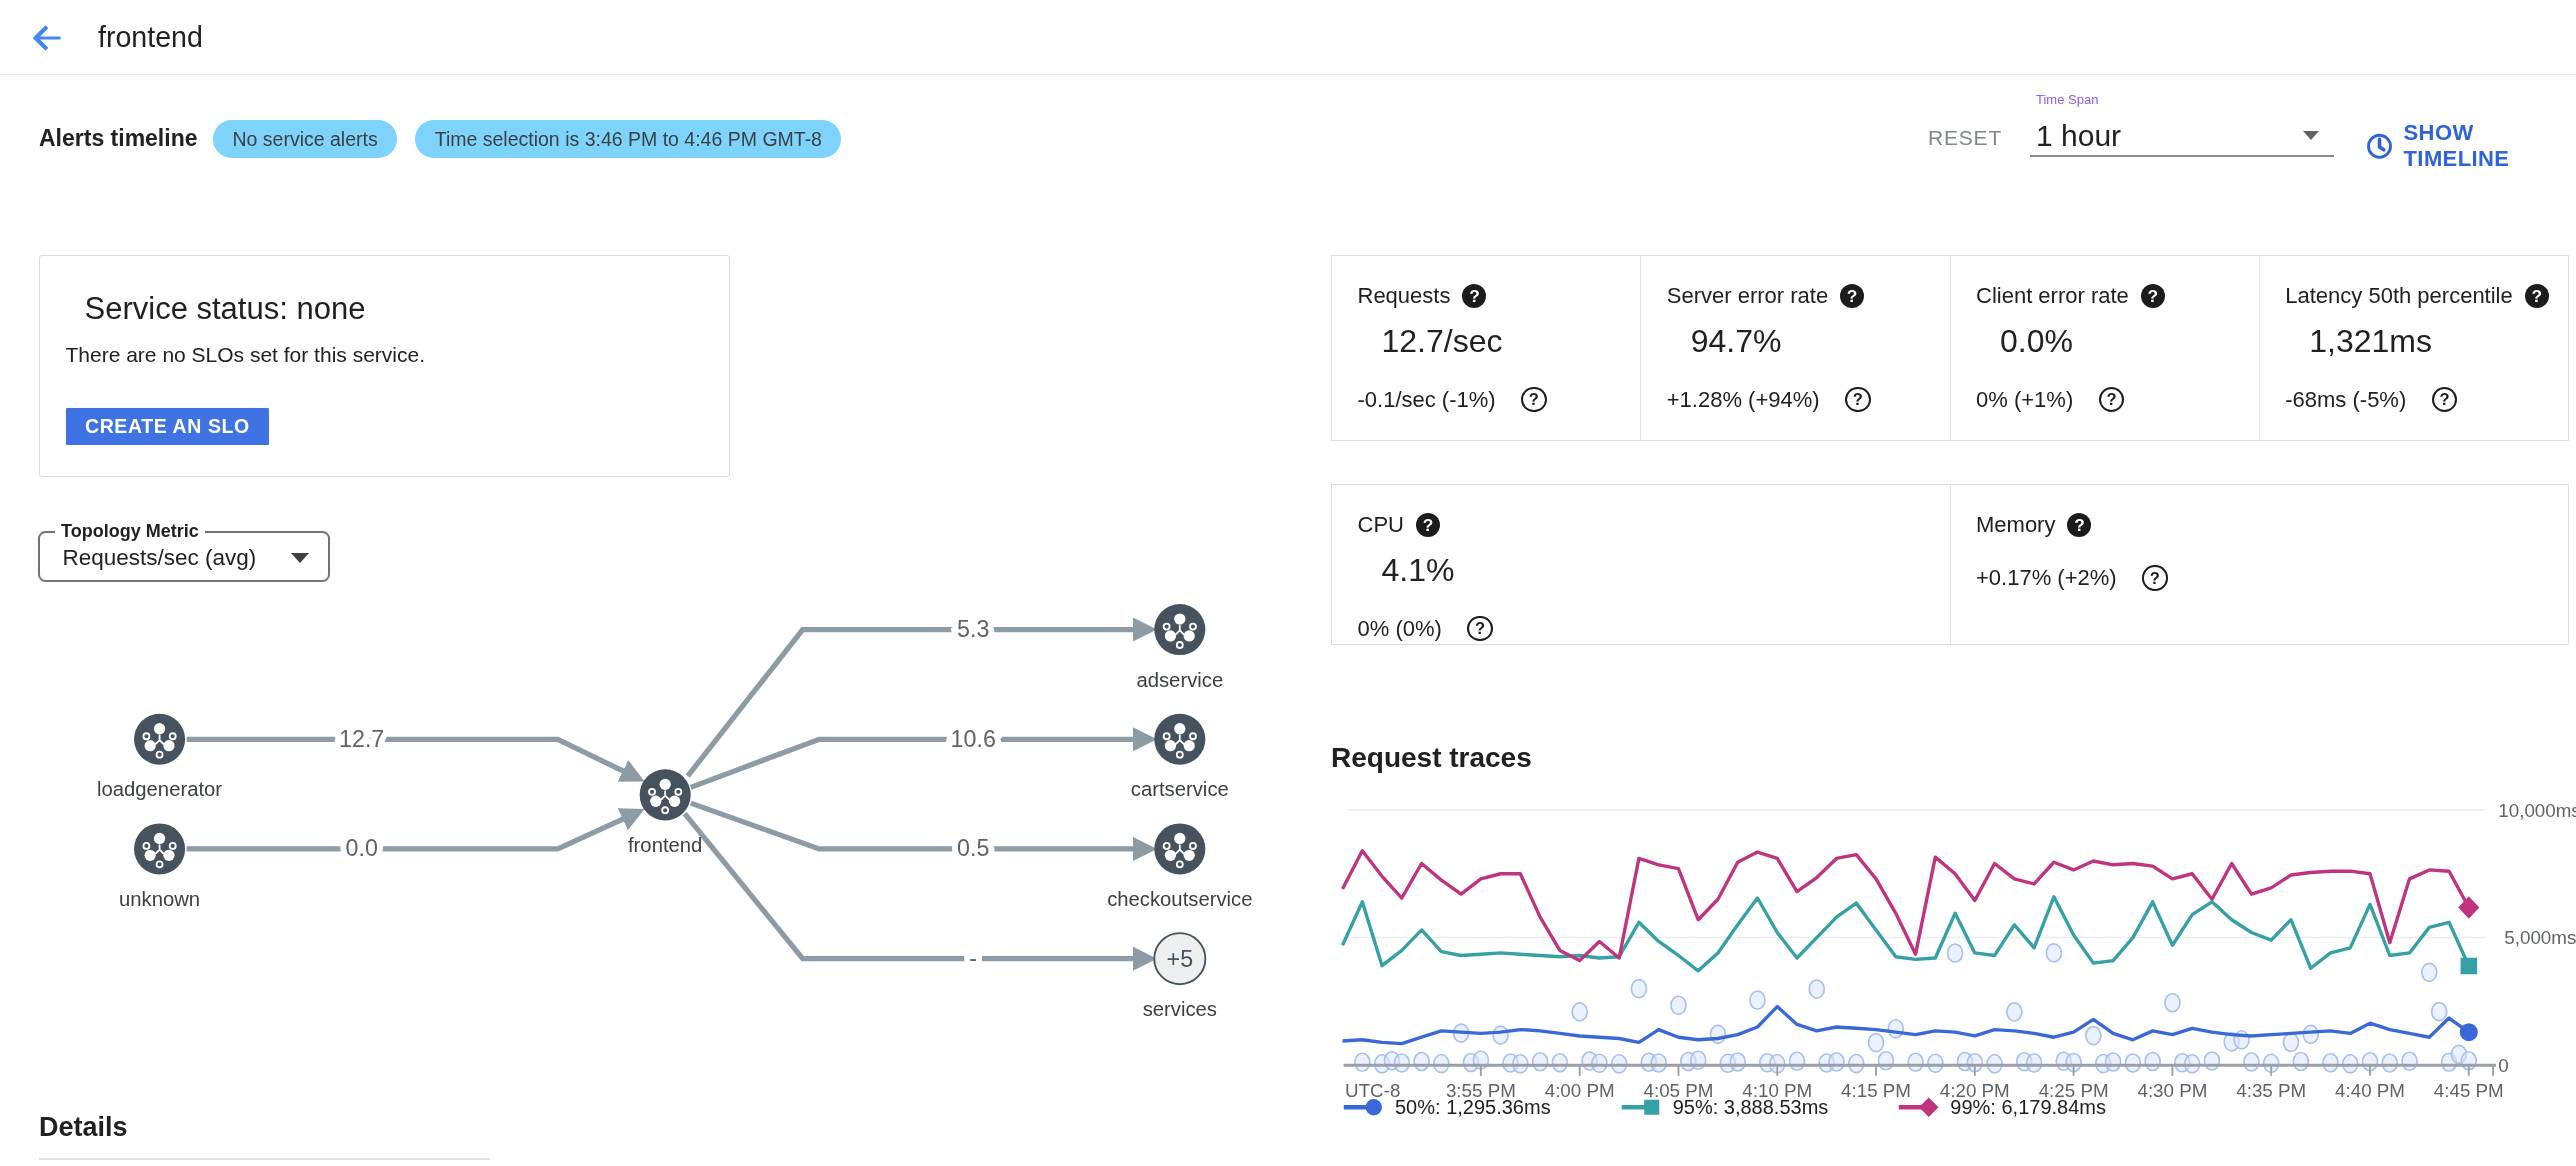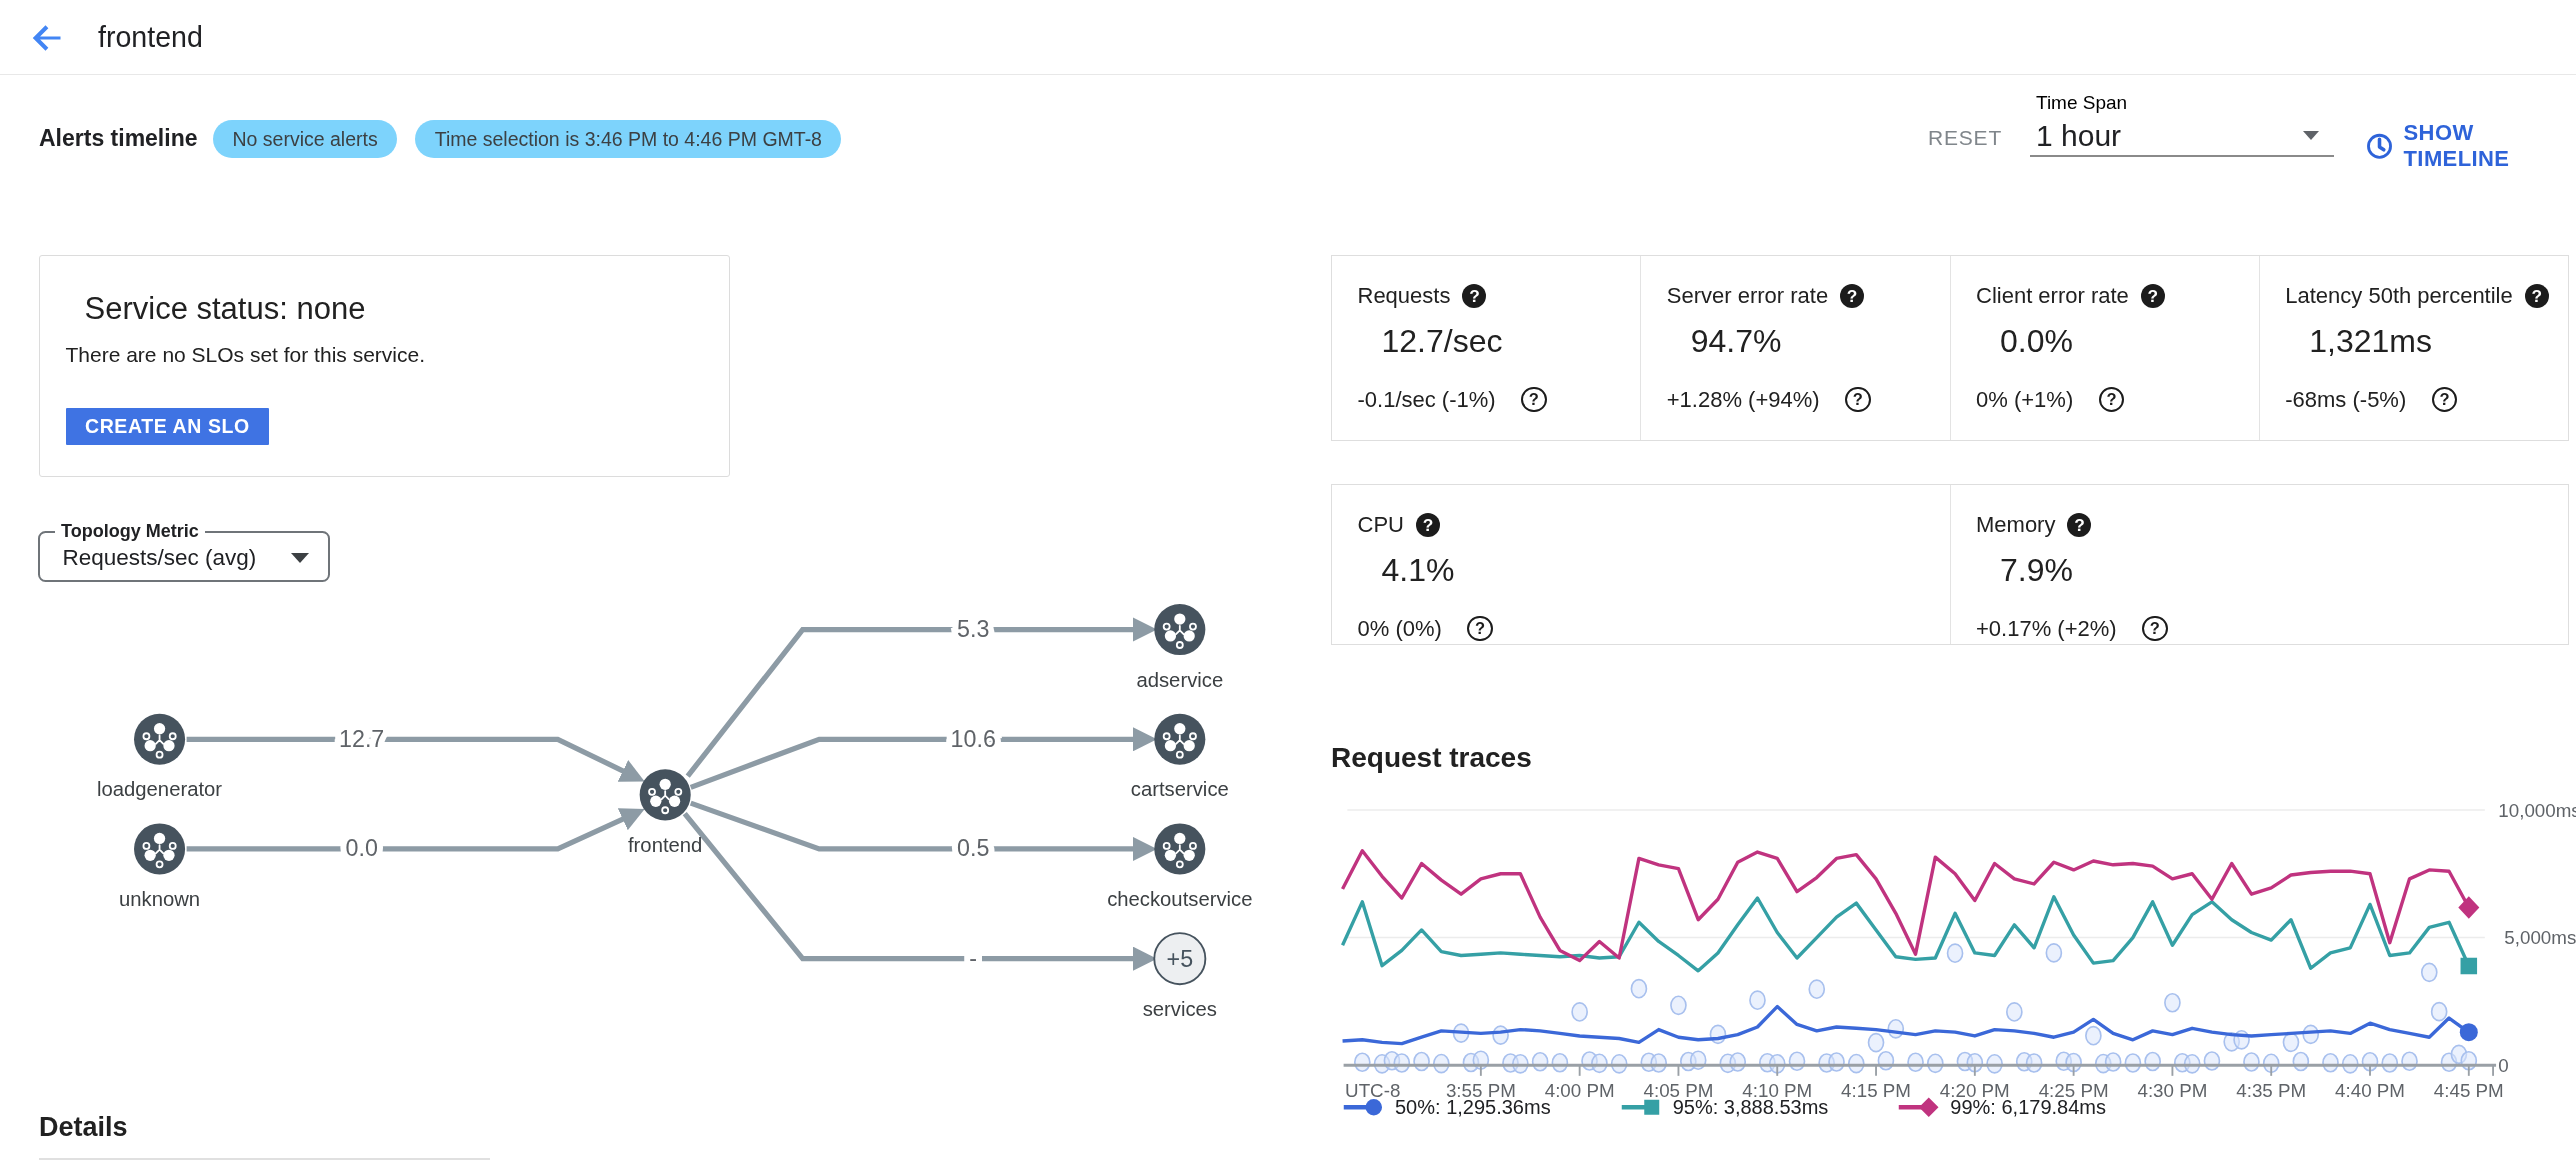--- a/index.html
+++ b/index.html
@@ -11,21 +11,21 @@
   .header { position:absolute; left:0; top:0; width:2576px; height:75px; border-bottom:1.5px solid #e8e8e8; background:#fff; }
   .back-btn { position:absolute; left:28.6px; top:19.5px; width:36px; height:36px; cursor:pointer; }
   .page-title { position:absolute; left:98px; top:21px; font-size:28.6px; color:#202124; }
 
   
   .alerts-label { position:absolute; left:39px; top:125px; font-size:23px; font-weight:bold; color:#202124; }
   .chips { position:absolute; left:213px; top:120px; display:flex; gap:18px; }
   .chip { background:#7dd3fc; color:#3c4043; border-radius:21px; font-size:19.5px; padding:7.5px 19.5px; white-space:nowrap; }
   .reset-btn { position:absolute; left:1928px; top:126px; font-size:21px; color:#80868b; letter-spacing:0.8px; cursor:pointer; }
   .timespan { position:absolute; left:2030px; top:92px; width:304px; height:65px; border-bottom:2.3px solid #8a8a8a; cursor:pointer; }
-  .timespan-label { position:absolute; left:6px; top:0; font-size:19px; color:#000000; }
+  .timespan-label { position:absolute; left:6px; top:0; font-size:13px; color:#8b5cf6; }
   .timespan-value { position:absolute; left:6px; top:27px; font-size:30px; color:#202124; }
   .timespan-caret { position:absolute; right:15px; top:39px; width:0; height:0; border-left:8.3px solid transparent; border-right:8.3px solid transparent; border-top:9.8px solid #5f6368; }
   .show-timeline { position:absolute; left:2366px; top:120px; display:flex; align-items:center; gap:10.5px; color:#2e63d9; cursor:pointer; }
   .show-timeline span.lbl { font-size:22px; font-weight:bold; letter-spacing:0.4px; }
 
   
   .svc-card { position:absolute; left:39px; top:255px; width:691px; height:222px; border:1.5px solid #dcdcdc; border-radius:3px; background:#fff; }
   .svc-title { position:absolute; left:25.5px; top:35px; font-size:31px; color:#212121;margin-left:19px; }
   .svc-msg { position:absolute; left:25.5px; top:87px; font-size:21px; color:#212121; }
   .slo-btn { position:absolute; left:25.5px; top:152px; height:37px; padding:0 19.5px; background:#3f73e3; color:#fff; border:none; border-radius:1px; font-size:19.5px; letter-spacing:0.6px; font-weight:bold; display:flex; align-items:center; cursor:pointer; font-family:inherit; }
@@ -254,21 +254,20 @@
       <div class="mdelta-row">
           <span class="mdelta">0% (0%)</span>
           <span class="q-outline">?</span>
         </div>
     </div>
     <div class="mcard">
       <div class="mtitle-row">
           <span class="mtitle">Memory</span>
           <span class="q-filled">?</span>
         </div>
-      <div class="mvalue">7.9%</div>
       <div class="mdelta-row">
           <span class="mdelta">+0.17% (+2%)</span>
           <span class="q-outline">?</span>
         </div>
     </div>
   </div>
 
   <div class="traces-title">Request traces</div>
   <svg id="traceSvg" class="layer" viewBox="0 0 3428 1552">
       <line x1="1793" y1="1078" x2="3307" y2="1078" stroke="#ececec" stroke-width="2"></line>

